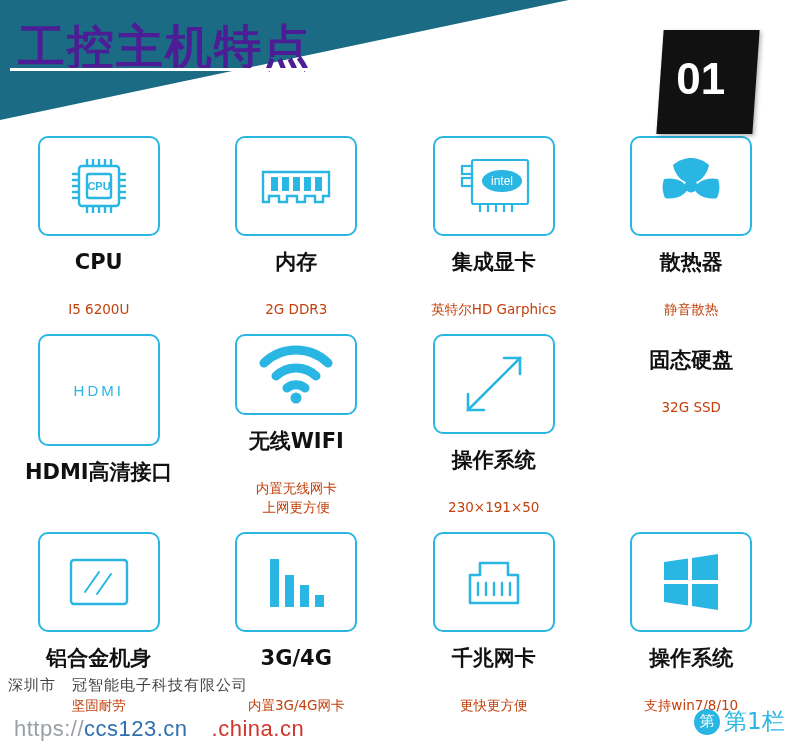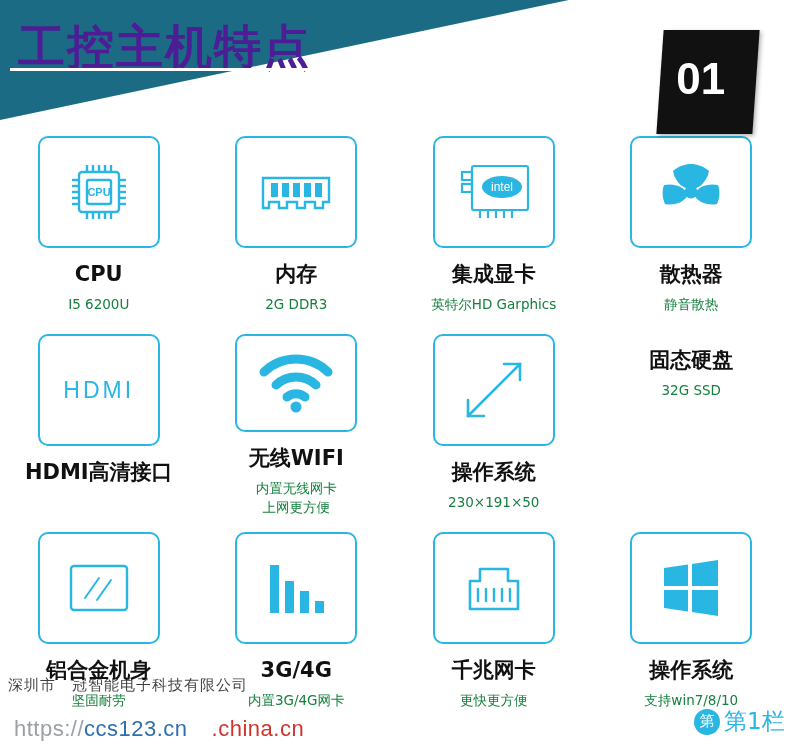--- a/index.html
+++ b/index.html
@@ -77,32 +77,32 @@
   .cap{
     margin-top:14px;
     font-size:21px;
     font-weight:bold;
     color:#111111;
     font-family:"DejaVu Sans","Liberation Sans",sans-serif;
     text-align:center;
     line-height:1.15;
   }
   .sub{
-    margin-top:9px;
+    margin-top:26px;
     font-size:13.5px;
-    color:#15803d;
+    color:#c2410c;
     text-align:center;
     line-height:1.45;
     font-family:"DejaVu Sans","Liberation Sans",sans-serif;
     white-space:pre-line;
   }
 
   
   .hdmi-text{
-    font-size:23px;color:#29b6e3;letter-spacing:3px;
+    font-size:15px;color:#29b6e3;letter-spacing:3px;
     font-family:"Liberation Sans",sans-serif;
   }
 
   
   .wm-company{
     position:absolute;left:8px;top:676px;
     font-size:15px;color:#000000;opacity:.75;
     font-family:"DejaVu Sans","Liberation Sans",sans-serif;
     letter-spacing:1px;
     z-index:9;

